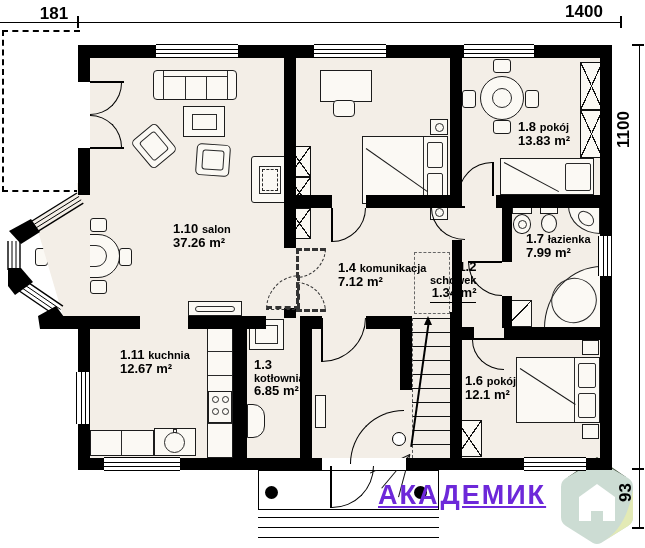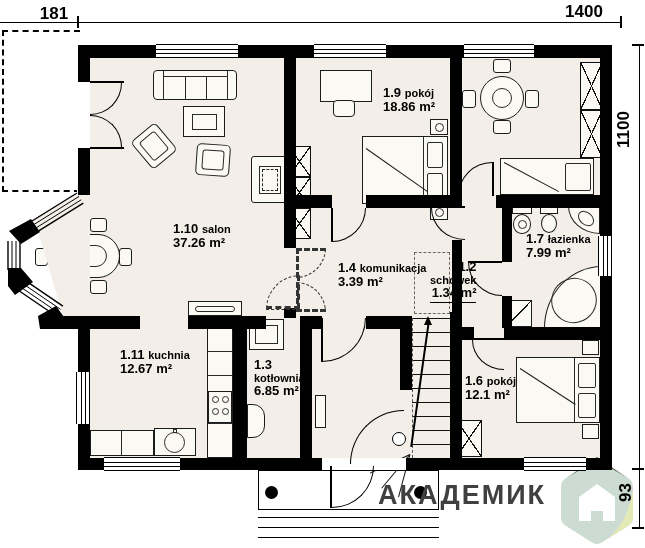--- a/index.html
+++ b/index.html
@@ -40,21 +40,21 @@
   .rl .rn{font-size:11px;}
   .rl span{display:inline;}
   .stack span{display:block;}
   .usc{border-bottom:1.4px solid #000;padding-bottom:1px;}
   
   .dim{position:absolute;z-index:5;font-weight:bold;font-size:17px;color:#000;text-align:center;}
   .vdim{position:absolute;z-index:5;font-weight:bold;font-size:17px;color:#000;
         writing-mode:vertical-rl;transform:rotate(180deg);}
   .dline{position:absolute;background:#000;z-index:5;}
   
-  .logo-t{position:absolute;z-index:6;font-weight:bold;color:#404040;letter-spacing:2px;}
+  .logo-t{position:absolute;z-index:6;font-weight:bold;color:#6d28d9;letter-spacing:2px;text-decoration:underline;}
   .stairs{position:absolute;z-index:2;border-left:1.2px dashed #555;box-sizing:border-box;
       background:repeating-linear-gradient(to bottom,#111 0 1px,transparent 1px 14px);}
 </style>
 </head>
 <body>
 
 <div id="plan">
 
   <div class="floor" style="left:82px;top:50px;width:524px;height:414px;"></div>
 
@@ -311,34 +311,34 @@
   <div class="ln" style="left:258px;top:527px;width:181px;height:1.2px;"></div>
   <div class="ln" style="left:258px;top:537px;width:181px;height:1.2px;"></div>
   <div class="abs circ" style="left:265px;top:486px;width:13px;height:13px;background:#000;z-index:2;"></div>
   <div class="abs circ" style="left:414px;top:486px;width:13px;height:13px;background:#000;z-index:2;"></div>
 
   <div class="rl" style="left:165px;top:222px;margin-left:8px;">
     <span>1.10</span>
     <span class="rn">salon</span><br>
     <span>37.26 m²</span>
   </div>
-  <div class="rl" style="left:383px;top:86px;">
-    <span>1.9</span>
+  <div class="rl" style="left:518px;top:120px;">
+    <span>1.8</span>
     <span class="rn">pokój</span><br>
-    <span>18.86 m²</span>
+    <span>13.83 m²</span>
   </div>
   <div class="rl" style="left:526px;top:232px;">
     <span>1.7</span>
     <span class="rn">łazienka</span><br>
     <span>7.99 m²</span>
   </div>
   <div class="rl" style="left:338px;top:261px;">
     <span>1.4</span>
     <span class="rn">komunikacja</span><br>
-    <span>3.39 m²</span>
+    <span>7.12 m²</span>
   </div>
   <div class="rl stack" style="left:430px;top:260px;text-align:right;">
     <span>1.2</span>
     <span class="rn">schowek</span>
     <span class="usc">1.34 m²</span>
   </div>
   <div class="rl" style="left:465px;top:374px;">
     <span>1.6</span>
     <span class="rn">pokój</span><br>
     <span>12.1 m²</span>

